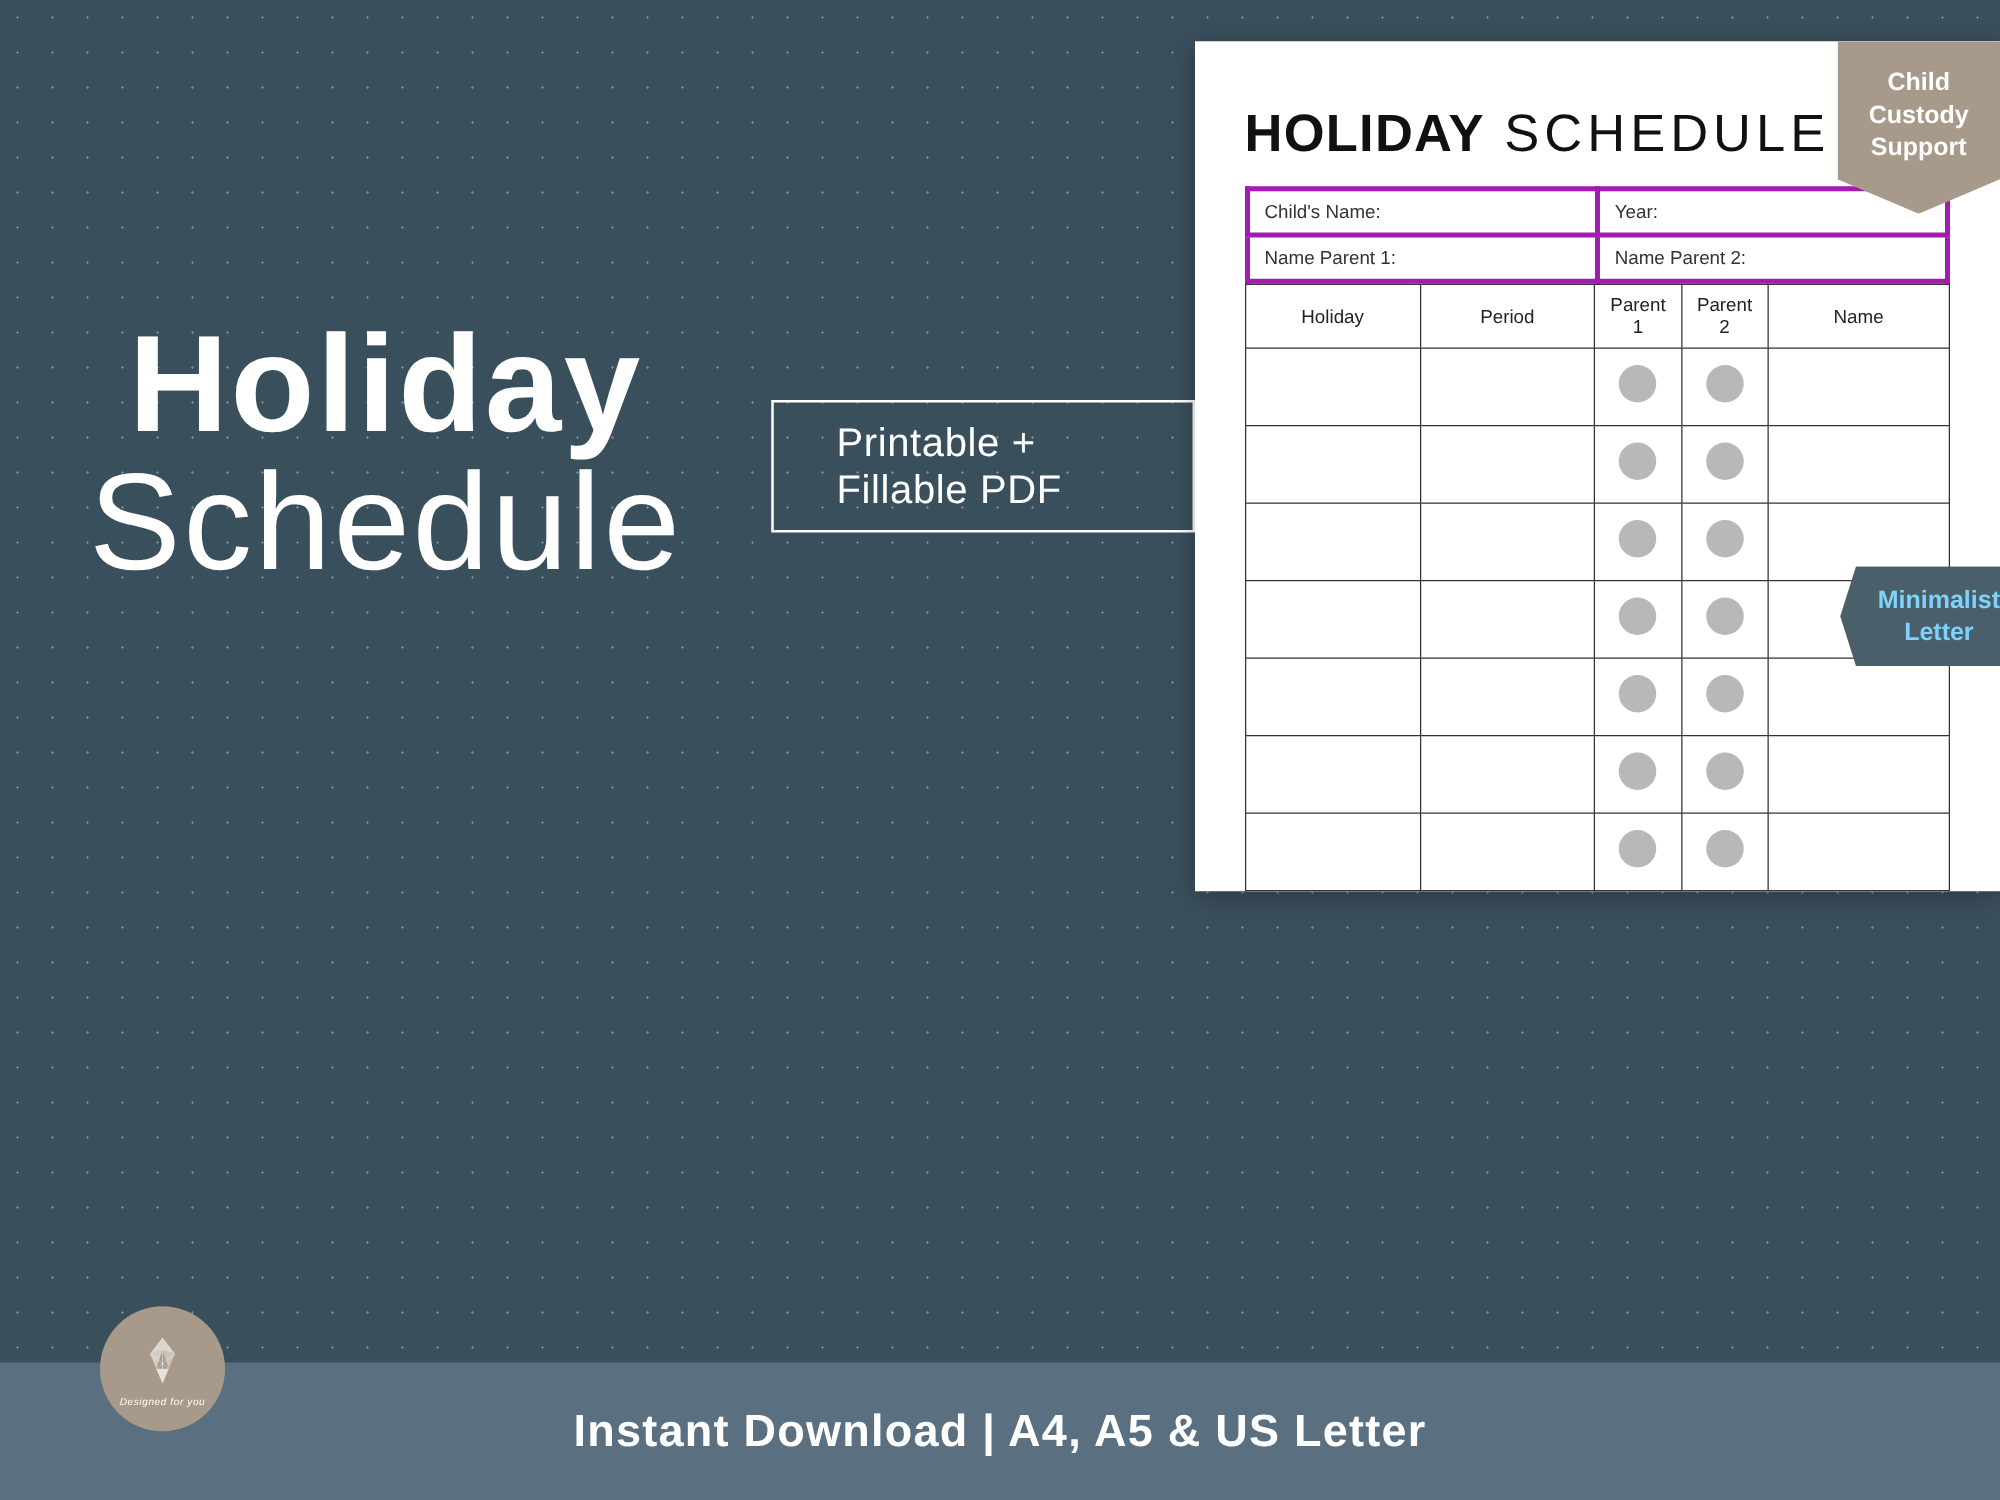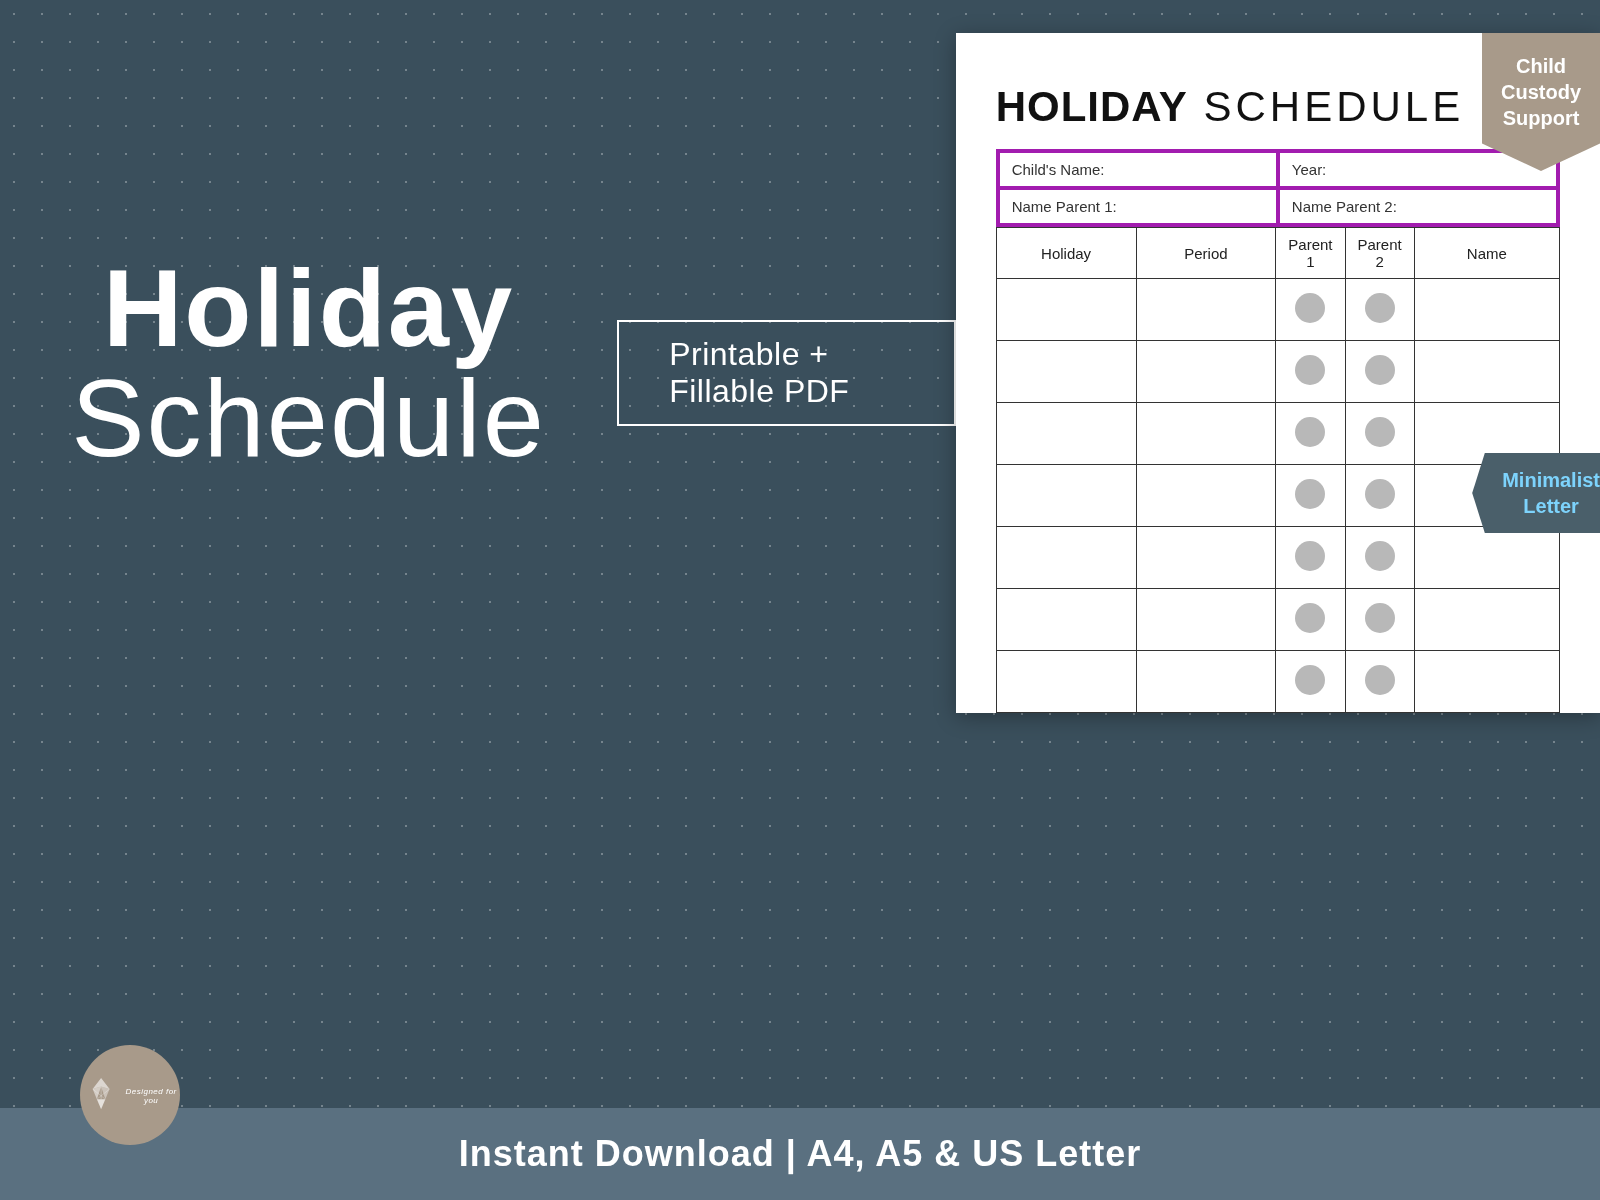--- a/index.html
+++ b/index.html
@@ -72,21 +72,21 @@
       padding: 40px 40px 0 40px;
       position: relative;
       box-shadow: 0 4px 20px rgba(0,0,0,0.3);
     }
 
     
     .custody-badge {
       position: absolute;
       top: 0;
       right: 0;
-      width: 118px;
+      width: 130px;
       background-color: #a89a8a;
       clip-path: polygon(0 0, 100% 0, 100% 80%, 50% 100%, 0 80%);
       padding: 20px 10px 40px 10px;
       text-align: center;
     }
 
     .custody-badge-text {
       color: white;
       font-size: 20px;
       font-weight: 700;
@@ -181,21 +181,21 @@
       background-color: #b8b8b8;
       display: inline-block;
     }
 
     
     .bottom-bar {
       position: absolute;
       bottom: 0;
       left: 0;
       right: 0;
-      height: 92px;
+      height: 110px;
       background-color: #5a7080;
       display: flex;
       align-items: center;
       justify-content: center;
     }
 
     .bottom-bar-text {
       color: white;
       font-size: 36px;
       font-weight: 600;
@@ -205,21 +205,21 @@
     
     .logo-circle {
       position: absolute;
       bottom: 55px;
       left: 80px;
       width: 100px;
       height: 100px;
       border-radius: 50%;
       background-color: #a89a8a;
       display: flex;
-      flex-direction: row;
+      flex-direction: column;
       align-items: center;
       justify-content: center;
       z-index: 10;
     }
 
     .logo-svg {
       width: 50px;
       height: 50px;
     }
 

